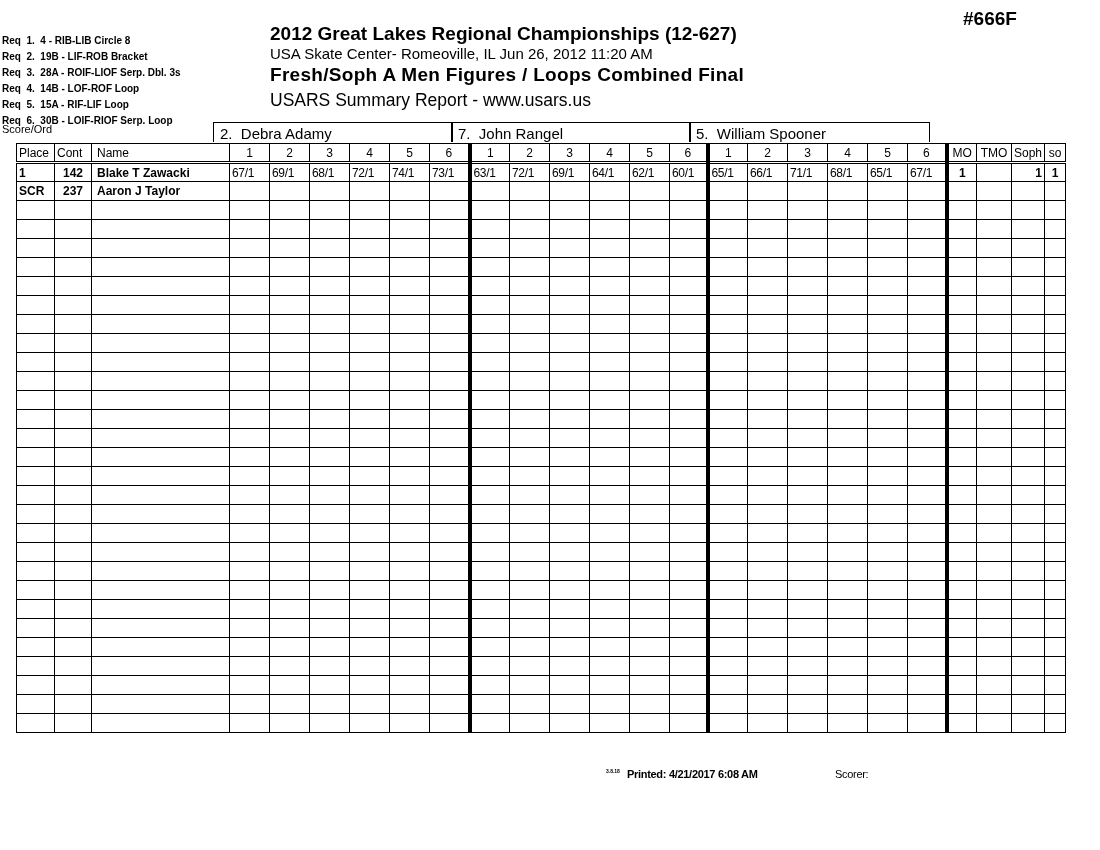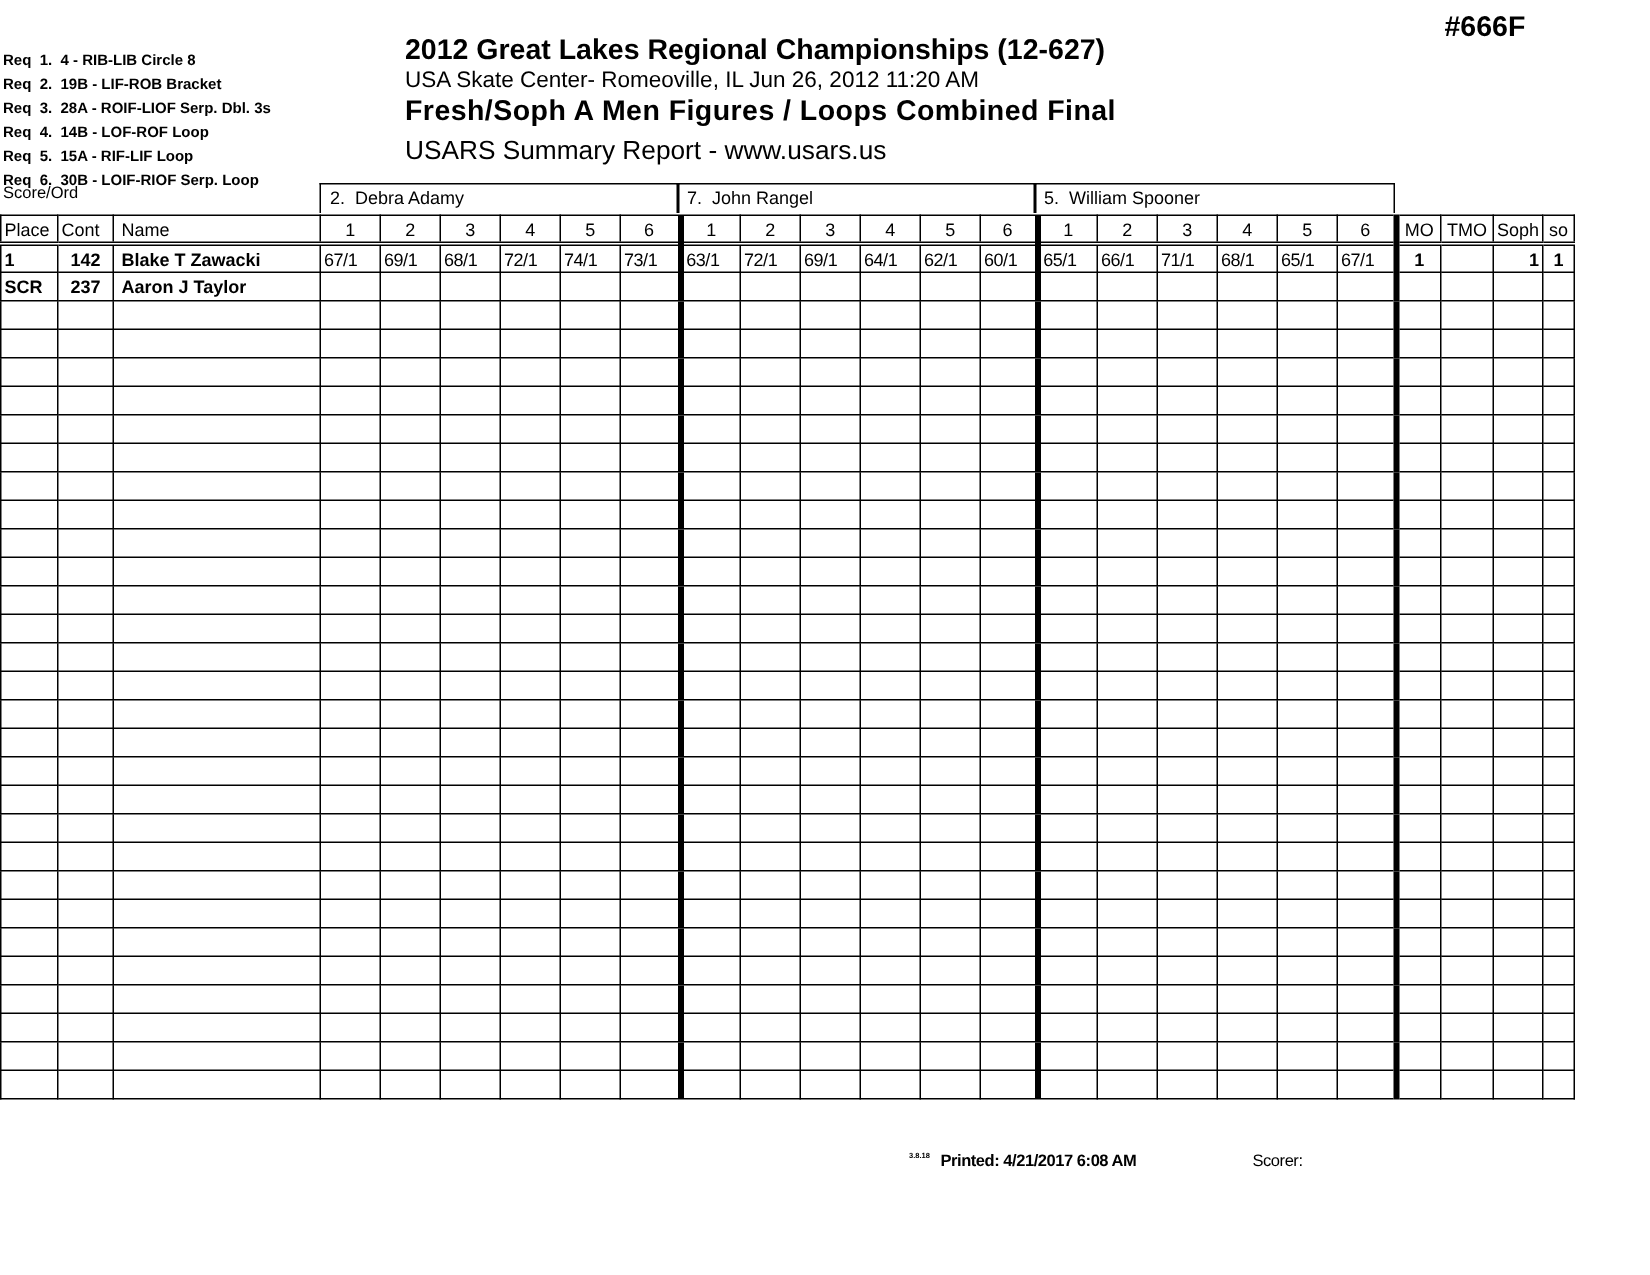--- a/index.html
+++ b/index.html
@@ -6,22 +6,22 @@
   body { width:1100px; height:850px; position:relative; overflow:hidden; font-family:"Liberation Sans", sans-serif; color:#000; }
   .reqs { position:absolute; left:2px; top:33px; font-weight:bold; font-size:10px; line-height:16px; }
   .reqs div { white-space:pre; }
   .title { position:absolute; left:270px; width:560px; white-space:nowrap; }
   .t1 { top:23px; font-size:19px; font-weight:bold; }
   .t2 { top:45px; font-size:15px; left:270px; width:545px; }
   .t3 { top:64px; font-size:19px; font-weight:bold; letter-spacing:0.3px; }
   .t4 { top:90px; font-size:17.5px; }
   .eventno { position:absolute; left:963px; top:8px; font-size:19px; font-weight:bold; }
   .scoreord { position:absolute; left:2px; top:123px; font-size:11px; }
-  .judgebox { position:absolute; top:122px; height:20px; border:1px solid #000; border-bottom:none; box-sizing:border-box; font-size:12px; padding:2px 18px 0 6px; white-space:pre; }
-  table.grid { position:absolute; left:0; top:143px; border-collapse:collapse; table-layout:fixed; }
+  .judgebox { position:absolute; top:122px; height:20px; border:1px solid #000; border-bottom:none; box-sizing:border-box; font-size:15px; padding:2px 18px 0 6px; white-space:pre; }
+  table.grid { position:absolute; left:16px; top:143px; border-collapse:collapse; table-layout:fixed; }
   table.grid td { border:1px solid #000; height:19px; padding:0 2px; font-size:12px; box-sizing:border-box; white-space:nowrap; overflow:hidden; }
   table.grid tr.hdr td { text-align:center; border-bottom:3px double #000; }
   table.grid tr.hdr td.l { text-align:left; }
   td.thick { border-left:4px solid #000 !important; }
   td.b { font-weight:bold; font-size:13px; }
   td.c { text-align:center; }
   td.r { text-align:right; }
   td.sc { font-size:11.5px; text-align:left; padding-left:1px; letter-spacing:-0.3px; }
   .footer { position:absolute; top:768px; font-size:11px; font-weight:bold; letter-spacing:-0.3px; }
   .ver { position:absolute; left:606px; top:768px; font-size:5px; font-weight:bold; }

